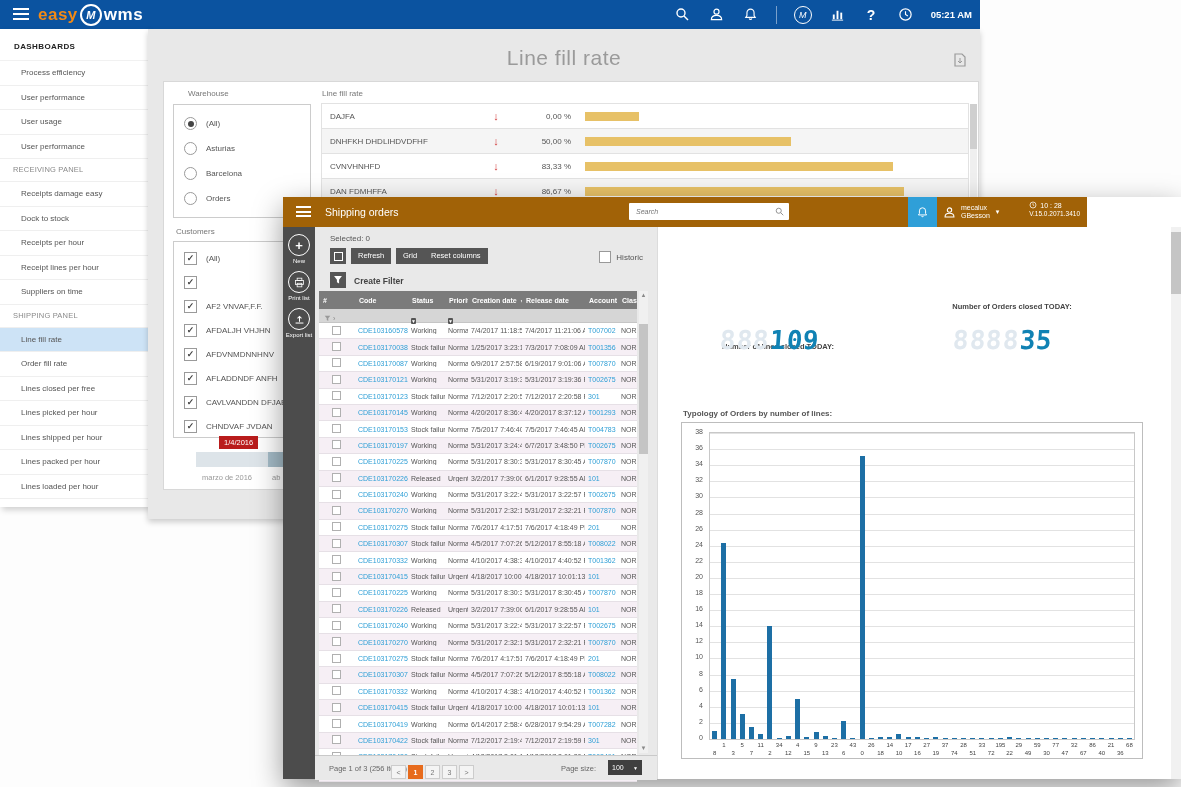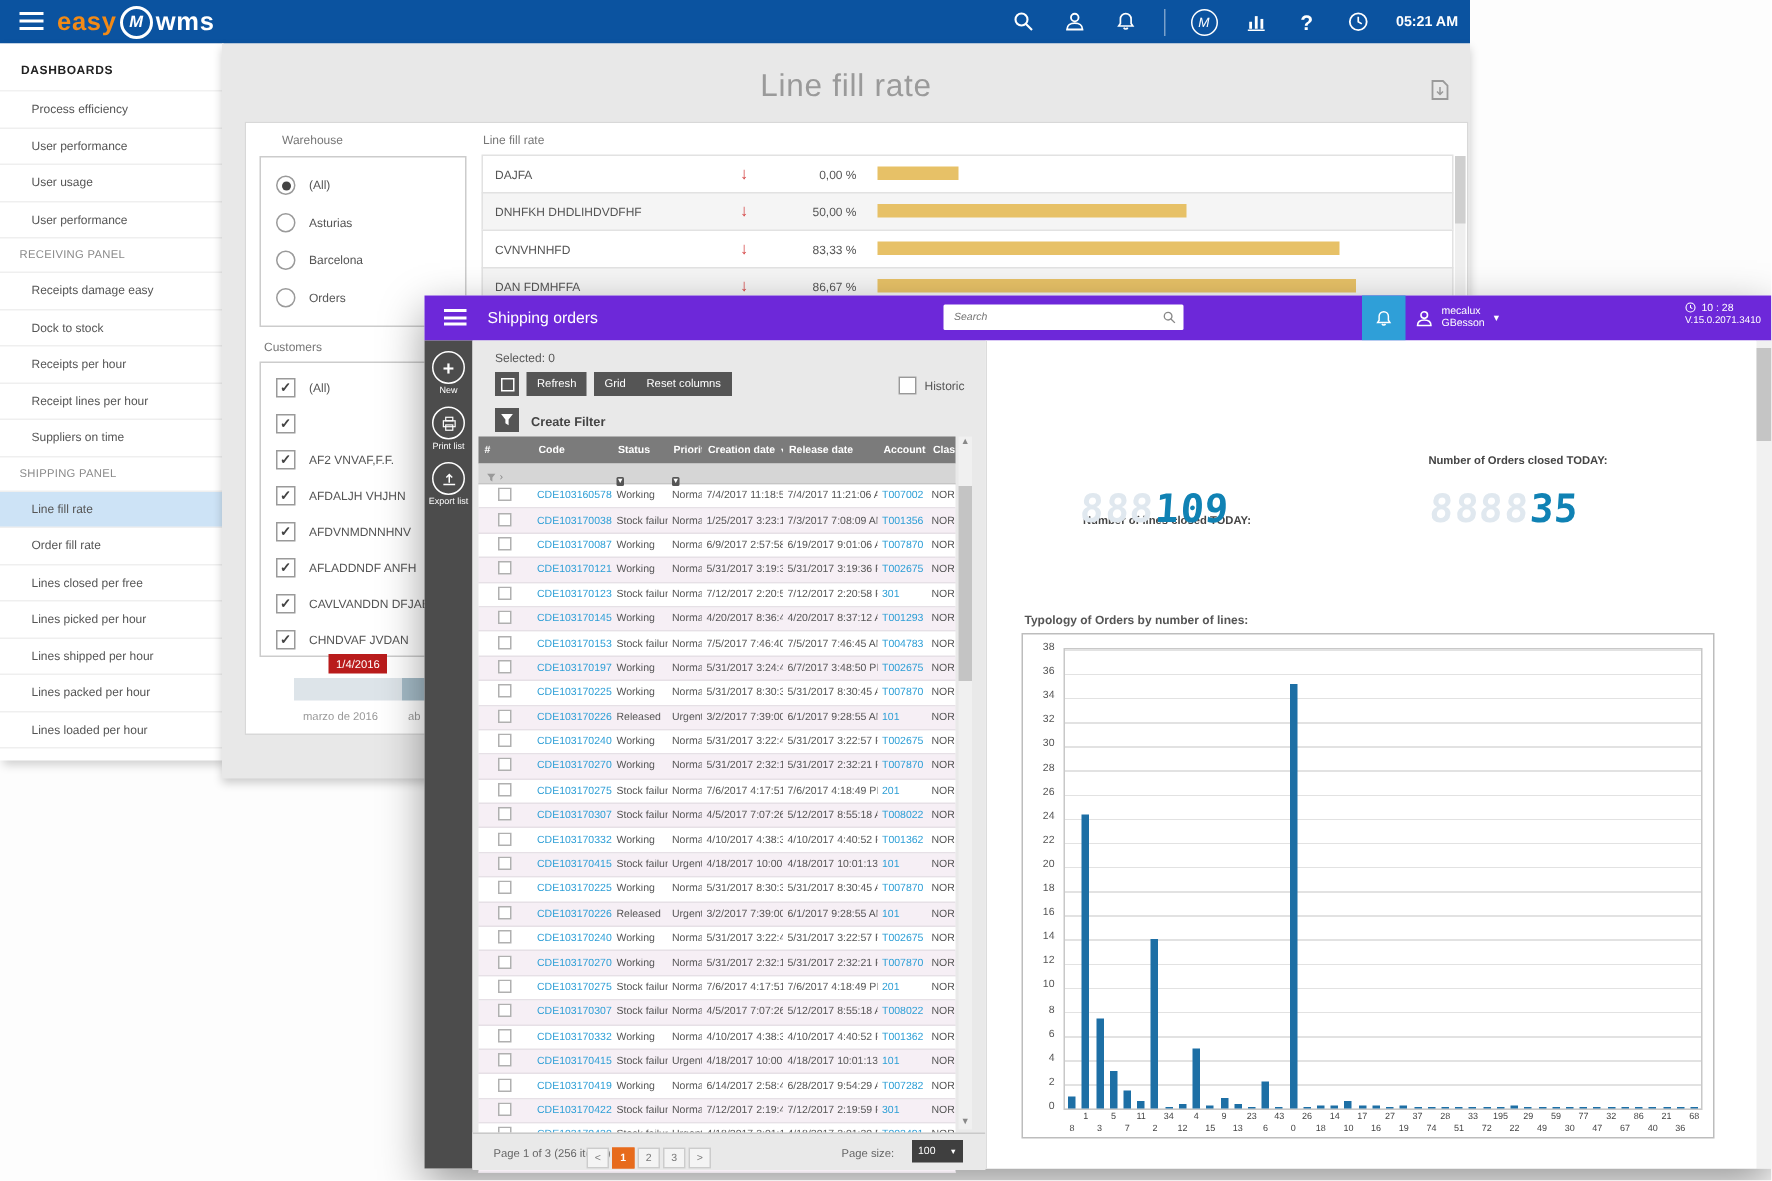--- a/index.html
+++ b/index.html
@@ -56,21 +56,21 @@
   .fill-name{font-size:8px;color:#555;padding-left:8px;white-space:nowrap;overflow:hidden;}
   .fill-arrow{color:#d23b3b;font-size:11px;font-weight:bold;text-align:center;}
   .fill-pct{font-size:8px;color:#555;text-align:right;padding-right:14px;}
   .fill-bar-cell{display:block;}
   .fill-bar{display:inline-block;height:9px;background:#e7c167;vertical-align:middle;}
   .card-scroll{position:absolute;left:806px;top:22px;width:7px;height:170px;background:#efefef;cursor:pointer;}
   .card-scroll .thumb{width:7px;height:45px;background:#cfcfcf;}
 
   
   .win{position:absolute;left:283px;top:197px;width:898px;height:582px;background:#fff;box-shadow:0 10px 28px rgba(0,0,0,.4);}
-  .win-titlebar{position:absolute;left:0;top:0;width:898px;height:30px;background:#6d28d9;}
+  .win-titlebar{position:absolute;left:0;top:0;width:804px;height:30px;background:#a16207;}
   .win-burger{position:absolute;left:13px;top:9px;width:15px;height:11px;cursor:pointer;}
   .win-burger i{display:block;height:2px;background:#fff;margin-bottom:2.5px;}
   .win-title{position:absolute;left:42px;top:0;line-height:30px;font-size:10.5px;color:#fff;}
   .win-search{position:absolute;left:346px;top:6px;width:160px;height:17px;background:#fff;border-radius:1px;display:flex;align-items:center;box-sizing:border-box;padding:0 5px;}
   .win-search input{flex:1;border:none;outline:none;font-size:7px;font-style:italic;color:#444;font-family:"Liberation Sans",sans-serif;background:transparent;}
   .bell-btn{position:absolute;left:625px;top:0;width:29px;height:30px;background:#2f9fd8;display:flex;align-items:center;justify-content:center;cursor:pointer;}
   .user-area{position:absolute;left:660px;top:0;height:30px;display:flex;align-items:center;cursor:pointer;}
   .user-names{margin-left:5px;color:#fff;font-size:7px;line-height:8px;}
   .user-caret{color:#fff;font-size:7px;margin-left:6px;}
   .ver-box{position:absolute;right:7px;top:4px;color:#fff;text-align:left;}

